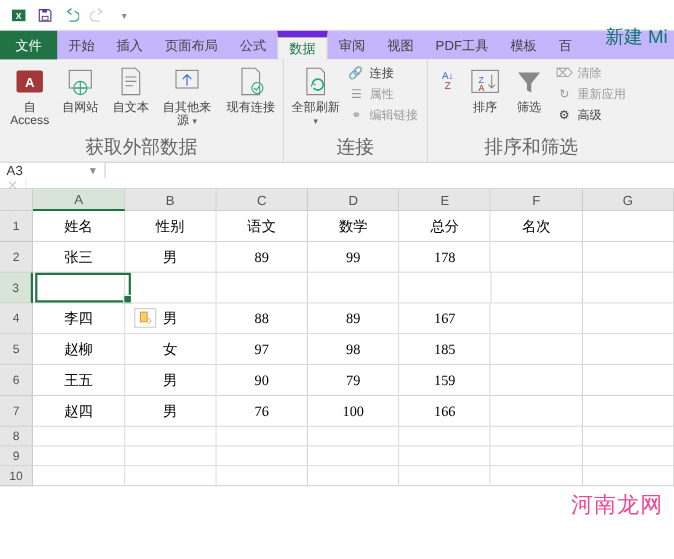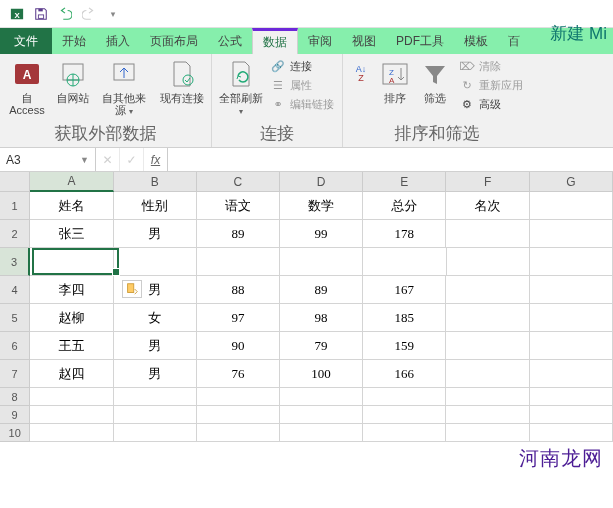--- a/index.html
+++ b/index.html
@@ -5,40 +5,40 @@
 * { box-sizing: border-box; font-family: "Microsoft YaHei", "SimSun", sans-serif; }
 body { margin: 0; width: 613px; height: 508px; background: #fff; overflow: hidden; font-size: 12px; color: #333; }
 
 
 .titlebar { height: 28px; background: #fff; display: flex; align-items: center; padding: 0 6px; border-bottom: 1px solid #e0e0e0; }
 .qat-btn { width: 22px; height: 22px; display: flex; align-items: center; justify-content: center; color: #555; margin-right: 2px; }
 .qat-btn svg { width: 14px; height: 14px; }
 .titlebar-title { margin-left: auto; font-size: 17px; color: #0f766e; white-space: nowrap; margin-top: 40px; }
 
 
-.tabs { height: 26px; display: flex; align-items: stretch; background: #86efac; }
+.tabs { height: 26px; display: flex; align-items: stretch; background: #c4b5fd; }
 .tab { padding: 0 10px; font-size: 12px; display: flex; align-items: center; color: #444; cursor: pointer; }
 .tab.file { background: #217346; color: #fff; padding: 0 14px; }
-.tab.active { background: #f1f1f1; border-top: 3px solid #6d28d9; border-left: 1px solid #d0d0d0; border-right: 1px solid #d0d0d0; color: #217346; }
+.tab.active { background: #f1f1f1; border-top: 6px solid #6d28d9; border-left: 1px solid #d0d0d0; border-right: 1px solid #d0d0d0; color: #217346; }
 
 
 .ribbon { height: 94px; background: #f1f1f1; border-bottom: 1px solid #d0d0d0; display: flex; }
 .group { border-right: 1px solid #d8d8d8; display: flex; flex-direction: column; align-items: center; padding: 2px 4px 1px; }
 .group-body { flex: 1; display: flex; align-items: flex-start; }
 .group-label { font-size: 17px; color: #666; padding: 1px 0; }
 .big-btn { width: 46px; display: flex; flex-direction: column; align-items: center; padding: 2px 2px; cursor: pointer; text-align: center; }
 .big-btn .icon { width: 32px; height: 32px; display: flex; align-items: center; justify-content: center; margin-bottom: 2px; }
 .big-btn .lbl { font-size: 11px; line-height: 12px; color: #444; }
 .dd { font-size: 8px; color: #666; }
 .side-stack { display: flex; flex-direction: column; justify-content: flex-start; padding: 2px 4px; gap: 3px; }
 .mini { display: flex; align-items: center; font-size: 11px; color: #444; cursor: pointer; white-space: nowrap; }
 .mini .mi { width: 16px; height: 16px; margin-right: 4px; display: flex; align-items: center; justify-content: center; }
 
 
-.fbar { height: 24px; display: flex; align-items: stretch; border-bottom: 1px solid #d0d0d0; }
+.fbar { height: 24px; display: flex; align-items: stretch; border-bottom: 1px solid #d0d0d0; flex-direction: column; }
 .namebox { width: 96px; border-right: 1px solid #ccc; display: flex; align-items: center; padding: 0 6px; font-size: 12px; background: #fff; }
 .namebox .arr { margin-left: auto; color: #888; font-size: 9px; }
 .fx-btn { width: 24px; display: flex; align-items: center; justify-content: center; border-right: 1px solid #ccc; color: #888; }
 .fx-btn.fx { font-style: italic; color: #666; text-decoration: underline; }
 .formula-input { flex: 1; padding: 0 6px; display: flex; align-items: center; }
 
 
 .grid-wrap { position: relative; }
 .hdr-row { display: flex; height: 20px; }
 .corner { width: 32px; background: #e6e6e6; border-right: 1px solid #ccc; border-bottom: 1px solid #ccc; }
@@ -52,21 +52,21 @@
 .row.short { height: 18px; } .row.short .row-h, .row.short .cell { height: 18px; }
 
 
 .sel-cell { position: absolute; border: 2px solid #217346; pointer-events: none; }
 .sel-cell::after { content: ""; position: absolute; right: -3px; bottom: -3px; width: 6px; height: 6px; background: #217346; border: 1px solid #fff; }
 
 
 .paste-opt { position: absolute; width: 20px; height: 18px; background: #fff; border: 1px solid #ccc; display: flex; align-items: center; justify-content: center; }
 
 
-.watermark { position: absolute; right: 10px; bottom: 36px; font-size: 20px; font-family: "Microsoft YaHei"; color: #4c1d95; letter-spacing: 1px; pointer-events: none; font-weight: 500; }
+.watermark { position: absolute; right: 10px; bottom: 36px; font-size: 20px; font-family: "Microsoft YaHei"; color: #ec4899; letter-spacing: 1px; pointer-events: none; font-weight: 500; }
 </style>
 </head>
 <body>
 
 <div class="titlebar">
   <div class="qat-btn">
     <svg viewBox="0 0 16 16">
         <rect x="1" y="2" width="14" height="12" fill="#217346"></rect>
         <text x="8" y="12" text-anchor="middle" font-size="9" fill="#fff" font-weight="bold">X</text>
       </svg>
@@ -123,20 +123,29 @@
       <div class="big-btn">
         <div class="icon">
             <svg viewBox="0 0 32 32">
               <rect x="6" y="6" width="20" height="16" fill="none" stroke="#888"></rect>
               <circle cx="16" cy="22" r="6" fill="none" stroke="#2a7"></circle>
               <path d="M10 22h12M16 16v12" stroke="#2a7" fill="none"></path>
             </svg>
           </div>
         <div class="lbl">自网站</div>
       </div>
+      <div class="big-btn">
+        <div class="icon">
+            <svg viewBox="0 0 32 32">
+              <path d="M8 4h12l4 4v20H8z" fill="none" stroke="#888"></path>
+              <path d="M11 12h10M11 16h10M11 20h7" stroke="#888"></path>
+            </svg>
+          </div>
+        <div class="lbl">自文本</div>
+      </div>
       <div class="big-btn" style="width:56px">
         <div class="icon">
             <svg viewBox="0 0 32 32">
               <rect x="6" y="6" width="20" height="16" fill="none" stroke="#888"></rect>
               <path d="M12 14l4-4 4 4M16 10v10" stroke="#36c" fill="none"></path>
             </svg>
           </div>
         <div class="lbl"><span>自其他来源</span> <span class="dd">▾</span></div>
       </div>
       <div style="width:1px;background:#d8d8d8;margin:4px 2px"></div>

